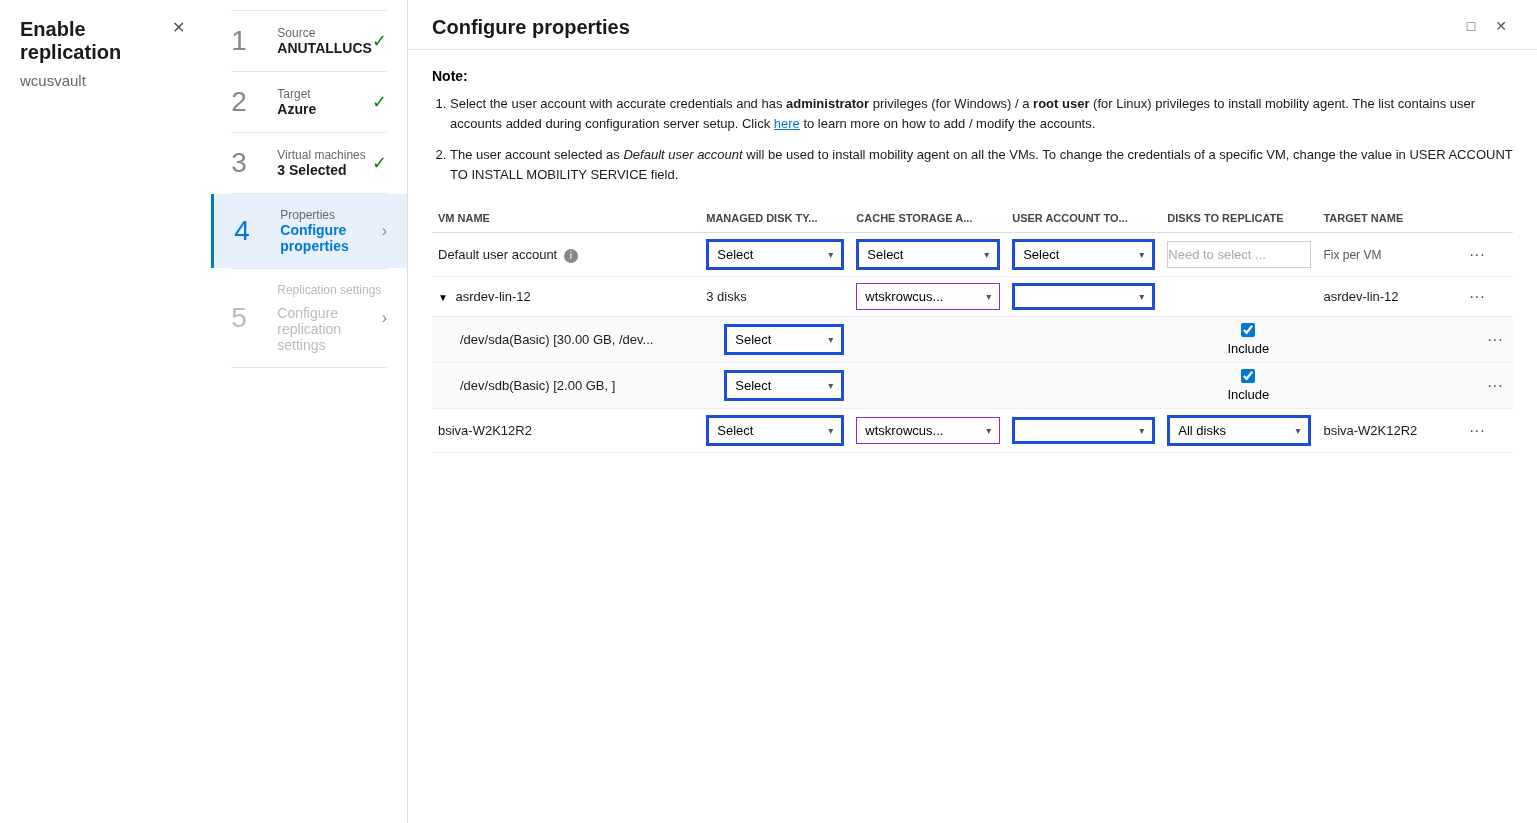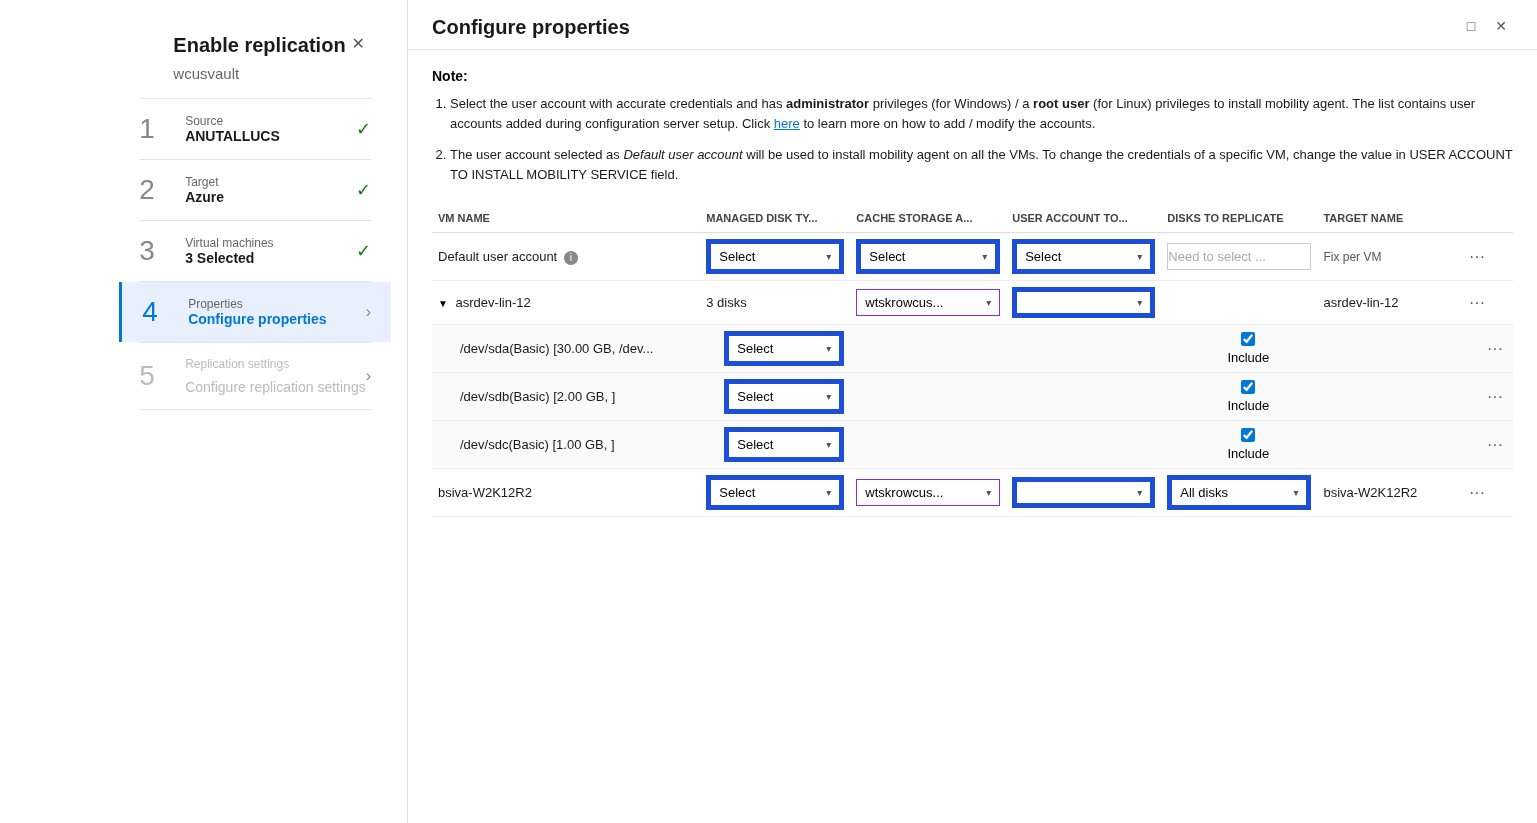--- a/index.html
+++ b/index.html
@@ -5,24 +5,22 @@
     * { box-sizing: border-box; margin: 0; padding: 0; }
     body { font-family: 'Segoe UI', Arial, sans-serif; font-size: 13px; background: #f0f0f0; display: flex; height: 823px; overflow: hidden; }
 
     
     .left-panel {
       width: 408px;
       min-width: 408px;
       background: #fff;
       border-right: 1px solid #ddd;
       display: flex;
-      flex-direction: column;
-      padding: 16px;
+      padding: 0;
       height: 100%;
-      align-items: flex-end;
     }
     .left-header {
       padding: 18px 20px 6px 20px;
       display: flex;
       justify-content: space-between;
       align-items: flex-start;
     }
     .left-header-title {
       font-size: 20px;
       font-weight: 600;
@@ -191,21 +189,21 @@
     .col-disk { min-width: 100px; }
     .col-cache { min-width: 120px; }
     .col-user { min-width: 120px; }
     .col-disks { min-width: 110px; }
     .col-target { min-width: 120px; }
     .col-more { width: 30px; }
 
     .select-dropdown {
       display: flex;
       align-items: center;
-      border: 5px solid #1d4ed8;
+      border: 3px solid #1d4ed8;
       padding: 5px 8px;
       font-size: 13px;
       cursor: pointer;
       background: #fff;
       min-width: 90px;
       justify-content: space-between;
       gap: 4px;
     }
     .select-dropdown.purple-border {
       border: 1px solid #8a2be2;
@@ -492,43 +490,20 @@
               <input type="checkbox" class="include-checkbox" checked="" style="">
               <span>Include</span>
             </div>
           </td>
           <td></td>
           <td>
             <button class="more-btn">···</button>
           </td>
         </tr>
 
-        <tr class="sub-row">
-          <td style="padding-left:28px;">
-            <span class="row-vm-name">/dev/sdc(Basic) [1.00 GB, ]</span>
-          </td>
-          <td>
-            <div class="select-dropdown">
-              <span>Select</span>
-              <span class="caret">▾</span>
-            </div>
-          </td>
-          <td></td>
-          <td></td>
-          <td>
-            <div class="include-cell">
-              <input type="checkbox" class="include-checkbox" checked="" style="">
-              <span>Include</span>
-            </div>
-          </td>
-          <td></td>
-          <td>
-            <button class="more-btn">···</button>
-          </td>
-        </tr>
 
         <tr>
           <td>
             <span class="row-vm-name">bsiva-W2K12R2</span>
           </td>
           <td>
             <div class="select-dropdown">
               <span>Select</span>
               <span class="caret">▾</span>
             </div>

